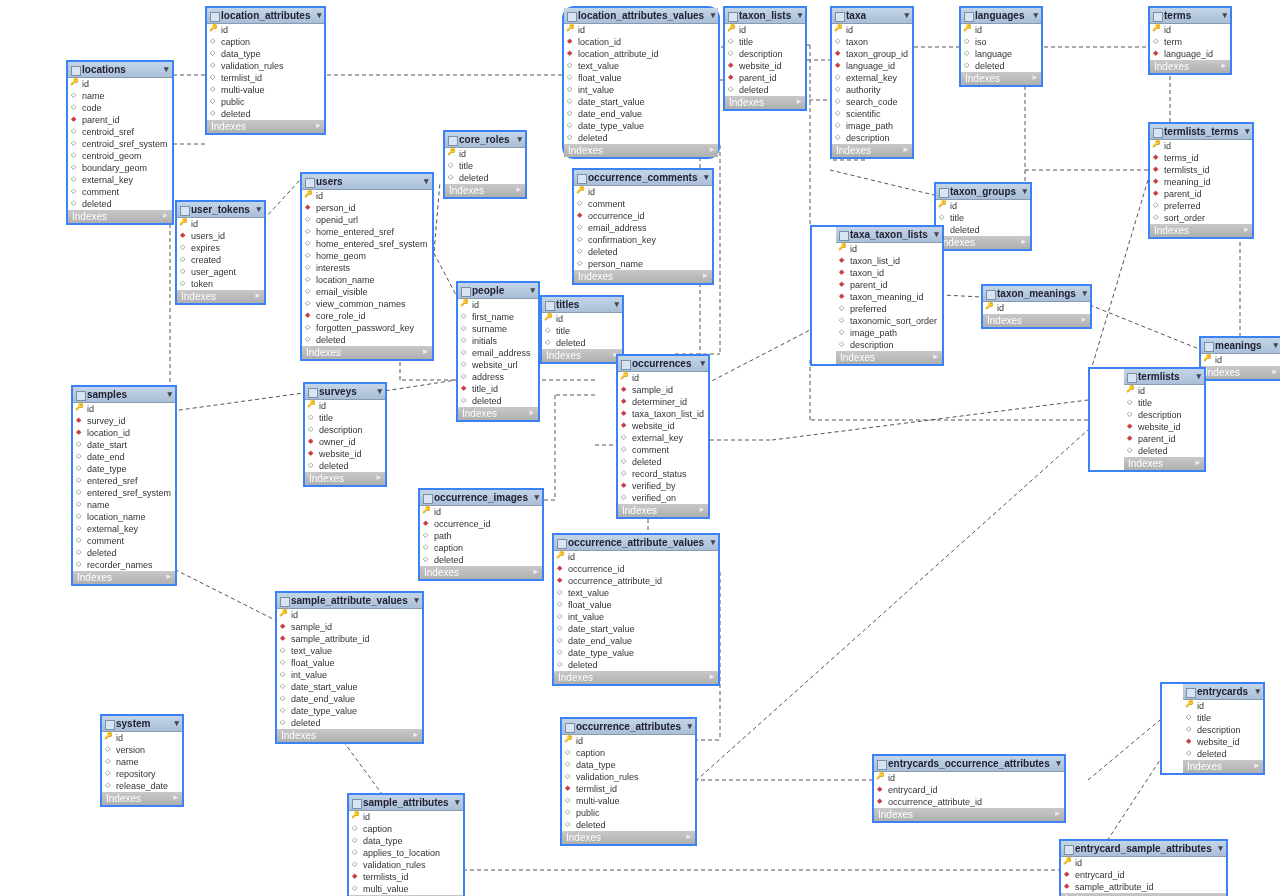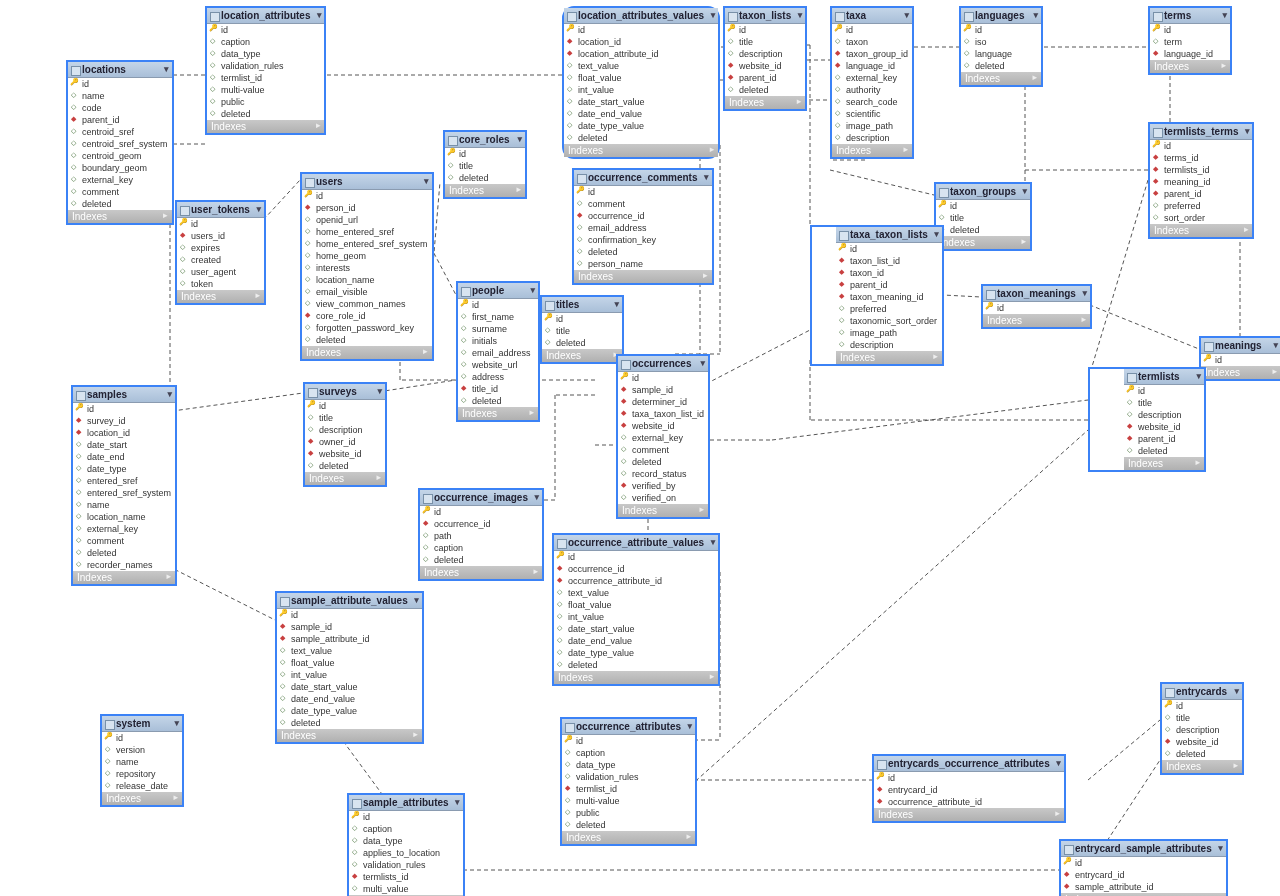--- a/index.html
+++ b/index.html
@@ -352,21 +352,21 @@
     <div class="row fk">sample_attribute_id</div>
     <div class="row fld">text_value</div>
     <div class="row fld">float_value</div>
     <div class="row fld">int_value</div>
     <div class="row fld">date_start_value</div>
     <div class="row fld">date_end_value</div>
     <div class="row fld">date_type_value</div>
     <div class="row fld">deleted</div>
     <div class="ftr">Indexes</div>
   </div>
-<div class="tbl" style="left: 1160px; top: 682px;">
+<div class="tbl" style="left: 1160px; top: 682px; padding-left: 21px;">
     <div class="hdr">entrycards</div>
     <div class="row pk">id</div>
     <div class="row fld">title</div>
     <div class="row fld">description</div>
     <div class="row fk">website_id</div>
     <div class="row fld">deleted</div>
     <div class="ftr">Indexes</div>
   </div>
 <div class="tbl" style="left: 560px; top: 717px;">
     <div class="hdr">occurrence_attributes</div>

